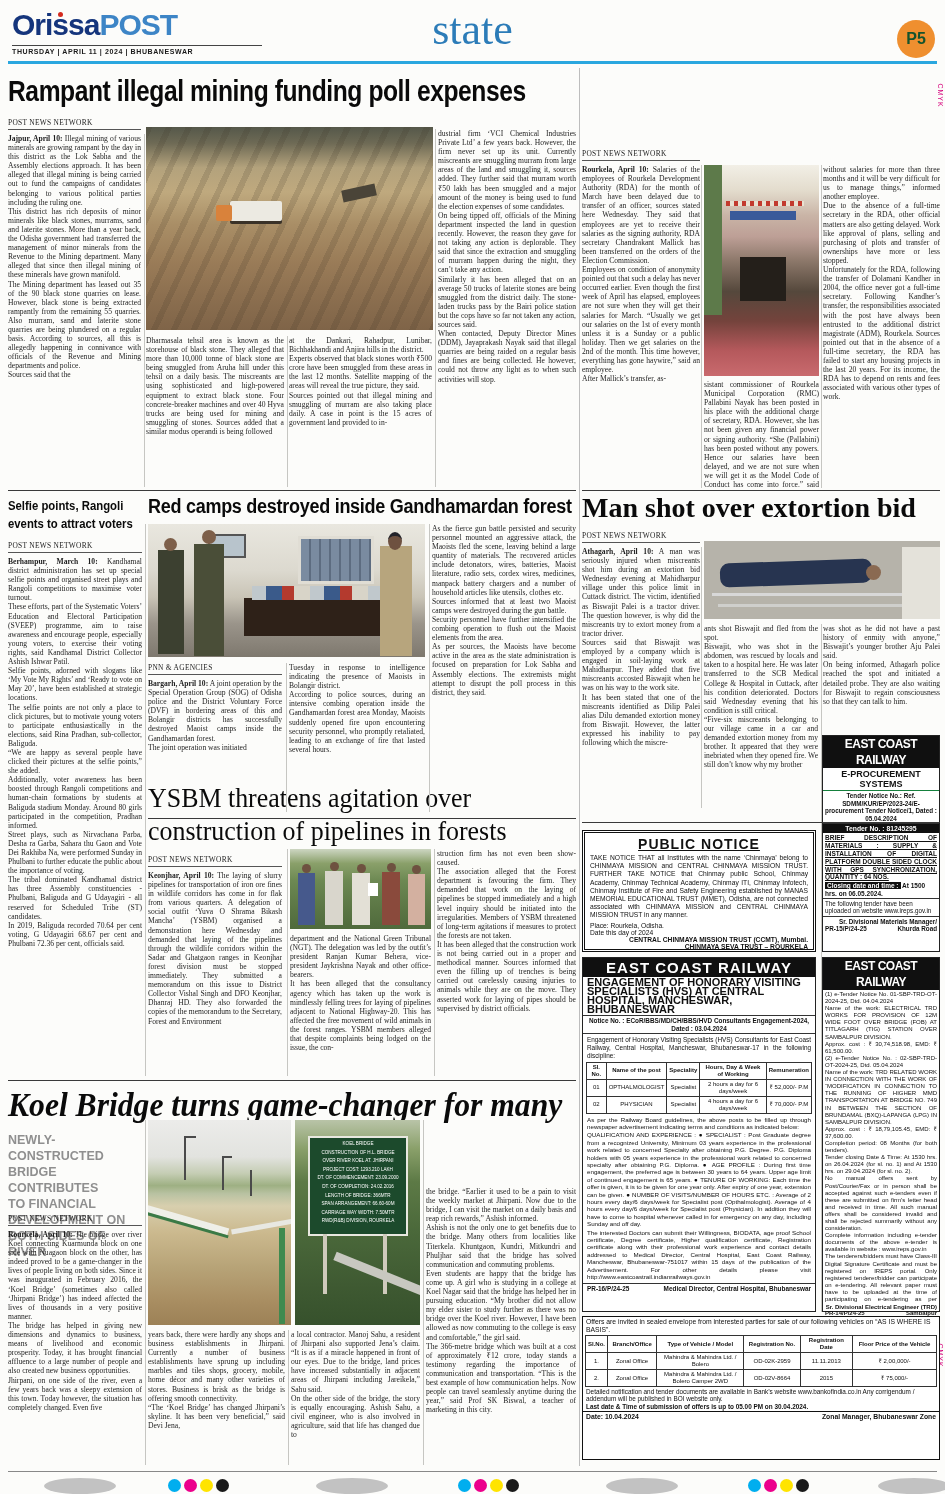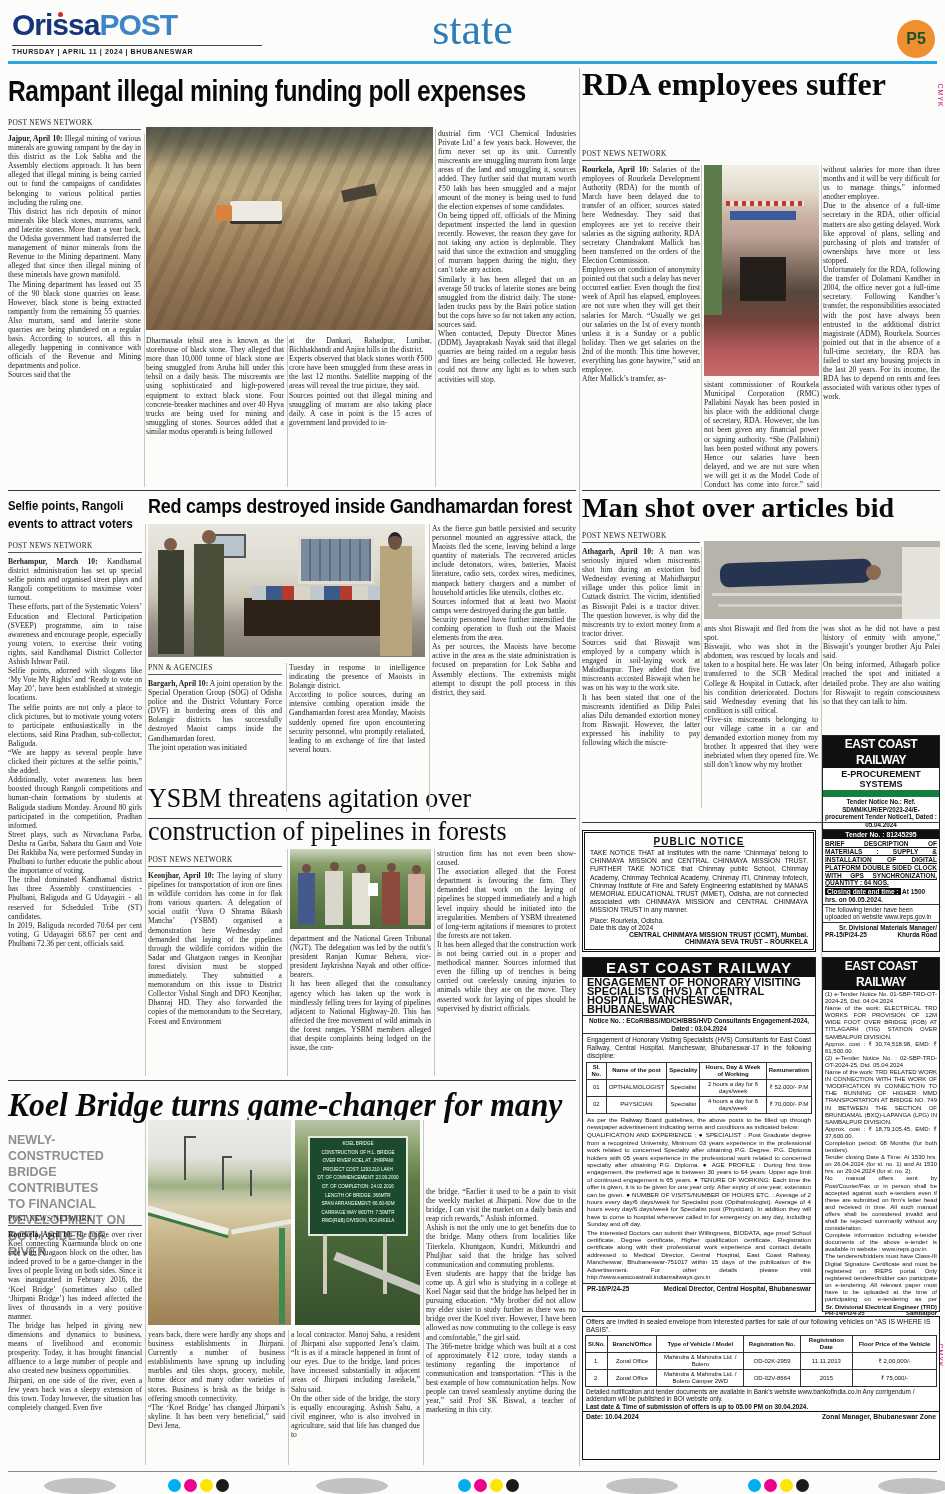--- a/index.html
+++ b/index.html
@@ -51,21 +51,20 @@
 <div class="bcol" style="left:146px;top:336px;width:138px;height:151px"><span>Dharmasala tehsil area is known as the storehouse of black stone. They alleged that more than 10,000 tonne of black stone are being smuggled from Aruha hill under this tehsil on a daily basis. The miscreants are using sophisticated and high-powered equipment to extract black stone. Four concrete-breaker machines and over 40 Hyva trucks are being used for mining and smuggling of stones. Sources added that a similar modus operandi is being followed</span></div>
 <div class="bcol" style="left:289px;top:336px;width:143px;height:151px"><span>at the Dankari, Rahadpur, Lunibar, Bichhakhandi and Anjira hills in the district.
 Experts observed that black stones worth ₹500 crore have been smuggled from these areas in the last 12 months. Satellite mapping of the areas will reveal the true picture, they said.
 Sources pointed out that illegal mining and smuggling of murram are also taking place daily. A case in point is the 15 acres of government land provided to in-</span></div>
 <div class="bcol" style="left:438px;top:129px;width:138px;height:358px"><span>dustrial firm ‘VCI Chemical Industries Private Ltd’ a few years back. However, the firm never set up its unit. Currently miscreants are smuggling murram from large areas of the land and smuggling it, sources added. They further said that murram worth ₹50 lakh has been smuggled and a major amount of the money is being used to fund the election expenses of some candidates.
 On being tipped off, officials of the Mining department inspected the land in question recently. However, the reason they gave for not taking any action is deplorable. They said that since the extraction and smuggling of murram happen during the night, they can’t take any action.
 Similarly it has been alleged that on an average 50 trucks of laterite stones are being smuggled from the district daily. The stone-laden trucks pass by the Bairi police station but the cops have so far not taken any action, sources said.
 When contacted, Deputy Director Mines (DDM), Jayaprakash Nayak said that illegal quarries are being raided on a regular basis and fines are being collected. He however, could not throw any light as to when such activities will stop.</span></div>
 
 <div class="hl-serif" style="left:582px;top:66px;width:358px;font-size:32px;line-height:36px;font-weight:bold">
-  <div>RDA employees suffer</div>
 </div>
 <div class="byline" style="left:582px;top:149px;width:118px">POST NEWS NETWORK</div>
 <div class="bcol" style="left:582px;top:165px;width:118px;height:323px"><b class="lead">Rourkela, April 10:</b> <span>Salaries of the employees of Rourkela Development Authority (RDA) for the month of March have been delayed due to transfer of an officer, sources stated here Wednesday. They said that employees are yet to receive their salaries as the signing authority, RDA secretary Chandrakant Mallick has been transferred on the orders of the Election Commission.
 Employees on condition of anonymity pointed out that such a delay has never occurred earlier. Even though the first week of April has elapsed, employees are not sure when they will get their salaries for March. “Usually we get our salaries on the 1st of every month unless it is a Sunday or a public holiday. Then we get salaries on the 2nd of the month. This time however, everything has gone haywire,” said an employee.
 After Mallick’s transfer, as-</span></div>
 <div class="photo" style="left:704px;top:165px;width:115px;height:211px;background:linear-gradient(180deg,#f2efe6 0%,#e3dccd 12%,#c9b4a6 24%,#bd9f96 34%,#8a7668 46%,#55483c 60%,#74433c 74%,#b5595c 88%,#c96a6e 100%)">
   <div style="position:absolute;left:0;top:0;width:18px;height:150px;background:#5d7a4a"></div>
   <div style="position:absolute;left:26px;top:46px;width:66px;height:9px;background:#3a5a9a"></div>
   <div style="position:absolute;left:22px;top:36px;width:78px;height:5px;background:repeating-linear-gradient(90deg,#c23a2e 0 4px,#e8e2d2 4px 8px)"></div>
   <div style="position:absolute;left:36px;top:92px;width:46px;height:44px;background:#241f1a"></div>
@@ -107,50 +106,50 @@
 <div class="byline" style="left:148px;top:663px;width:134px">PNN &amp; AGENCIES</div>
 <div class="bcol" style="left:148px;top:679px;width:134px;height:133px"><b class="lead">Bargarh, April 10:</b> <span>A joint operation by the Special Operation Group (SOG) of Odisha police and the District Voluntary Force (DVF) in bordering areas of this and Bolangir districts has successfully destroyed Maoist camps inside the Gandhamardan forest.
 The joint operation was initiated</span></div>
 <div class="bcol" style="left:289px;top:663px;width:136px;height:149px"><span>Tuesday in response to intelligence indicating the presence of Maoists in Bolangir district.
 According to police sources, during an intensive combing operation inside the Gandhamardan forest area Monday, Maoists suddenly opened fire upon encountering security personnel, who promptly retaliated, leading to an exchange of fire that lasted several hours.</span></div>
 <div class="bcol" style="left:432px;top:524px;width:144px;height:288px"><span>As the fierce gun battle persisted and security personnel mounted an aggressive attack, the Maoists fled the scene, leaving behind a large quantity of materials. The recovered articles include detonators, wires, batteries, Maoist literature, radio sets, cordex wires, medicines, manpack battery chargers and a number of household articles like utensils, clothes etc.
 Sources informed that at least two Maoist camps were destroyed during the gun battle.
 Security personnel have further intensified the combing operation to flush out the Maoist elements from the area.
 As per sources, the Maoists have become active in the area as the state administration is focused on preparation for Lok Sabha and Assembly elections. The extremists might attempt to disrupt the poll process in this district, they said.</span></div>
 
-<div class="hl-serif" style="left:582px;top:492px;width:358px;font-size:28px;font-weight:bold;white-space:nowrap">Man shot over articles bid</div>
+<div class="hl-serif" style="left:582px;top:492px;width:358px;font-size:28px;font-weight:bold;white-space:nowrap">Man shot over extortion bid</div>
 <div class="byline" style="left:582px;top:531px;width:118px">POST NEWS NETWORK</div>
 <div class="bcol" style="left:582px;top:547px;width:118px;height:261px"><b class="lead">Athagarh, April 10:</b> <span>A man was seriously injured when miscreants shot him during an extortion bid Wednesday evening at Mahidharpur village under this police limit in Cuttack district. The victim, identified as Biswajit Palei is a tractor driver. The question however, is why did the miscreants try to extort money from a tractor driver.
 Sources said that Biswajit was employed by a company which is engaged in soil-laying work at Mahidharpur. They added that five miscreants accosted Biswajit when he was on his way to the work site.
 It has been stated that one of the miscreants identified as Dilip Palei alias Dilu demanded extortion money from Biswajit. However, the latter expressed his inability to pay following which the miscre-</span></div>
 <div class="photo" style="left:704px;top:541px;width:236px;height:78px;background:#b6b3aa">
   <div style="position:absolute;left:8px;top:52px;width:206px;height:3px;background:#d8d8d8"></div>
   <div style="position:absolute;left:14px;top:63px;width:196px;height:3px;background:#cfcfcc"></div>
   <div style="position:absolute;left:16px;top:20px;width:152px;height:24px;background:#273450;border-radius:9px;transform:rotate(-2deg)"></div>
   <div style="position:absolute;left:162px;top:24px;width:15px;height:15px;border-radius:50%;background:#8a6a52"></div>
   <div style="position:absolute;left:198px;top:6px;width:38px;height:72px;background:#e4e2da"></div>
 </div>
 <div class="bcol" style="left:704px;top:624px;width:114px;height:184px"><span>ants shot Biswajit and fled from the spot.
 Biswajit, who was shot in the abdomen, was rescued by locals and taken to a hospital here. He was later transferred to the SCB Medical College &amp; Hospital in Cuttack, after his condition deteriorated. Doctors said Wednesday evening that his condition is still critical.
 “Five-six miscreants belonging to our village came in a car and demanded extortion money from my brother. It appeared that they were inebriated when they opened fire. We still don’t know why my brother</span></div>
 <div class="bcol" style="left:823px;top:624px;width:117px;height:104px"><span>was shot as he did not have a past history of enmity with anyone,” Biswajit’s younger brother Aju Palei said.
 On being informed, Athagarh police reached the spot and initiated a detailed probe. They are also waiting for Biswajit to regain consciousness so that they can talk to him.</span></div>
 
 <div class="abs adsans" style="left:582px;top:830px;width:234px;height:122px;border:3px double #111;background:#fff;padding:3px 5px;box-sizing:border-box">
-  <div style="text-align:center;font-weight:bold;font-size:10px;text-decoration:underline;letter-spacing:1px">PUBLIC NOTICE</div>
+  <div style="text-align:center;font-weight:bold;font-size:14px;text-decoration:underline;letter-spacing:1px">PUBLIC NOTICE</div>
   <div style="font-size:6.7px;line-height:8.2px;text-align:justify;margin-top:2px">TAKE NOTICE THAT all Institutes with the name ‘Chinmaya’ belong to CHINMAYA MISSION and CENTRAL CHINMAYA MISSION TRUST. FURTHER TAKE NOTICE that Chinmay public School, Chinmay Academy, Chinmay Technical Academy, Chinmay ITI, Chinmay Infotech, Chinmay Institute of Fire and Safety Engineering established by MANAS MEMORIAL EDUCATIONAL TRUST (MMET), Odisha, are not connected associated with CHINMAYA MISSION and CENTRAL CHINMAYA MISSION TRUST in any manner.</div>
   <div style="font-size:6.7px;margin-top:2px">Place: Rourkela, Odisha.</div>
   <div style="font-size:6.7px">Date this day of 2024</div>
   <div style="font-size:6.7px;font-weight:bold;text-align:right">CENTRAL CHINMAYA MISSION TRUST (CCMT), Mumbai.</div>
   <div style="font-size:6.7px;font-weight:bold;text-align:right">CHINMAYA SEVA TRUST – ROURKELA</div>
 </div>
 
 <div class="abs adsans" style="left:822px;top:735px;width:118px;height:217px;border:1px solid #222;background:#fff;box-sizing:border-box">
   <div class="adbanner" style="font-size:12px;line-height:16px;letter-spacing:-.5px">EAST COAST RAILWAY</div>
-  <div style="text-align:center;font-weight:bold;font-size:9px;border-bottom:7px solid #15803d;padding:1px 0">E-PROCUREMENT SYSTEMS</div>
+  <div style="text-align:center;font-weight:bold;font-size:9px;border-bottom:1px solid #15803d;padding:1px 0">E-PROCUREMENT SYSTEMS</div>
   <div style="font-size:6.3px;line-height:7.6px;text-align:center;font-weight:bold;padding:1px 2px;border-bottom:1px solid #333">Tender Notice No.: Ref. SDMM/KUR/EP/2023-24/E-procurement Tender Notice/1, Dated : 05.04.2024</div>
   <div class="chip" style="display:block;text-align:center;font-size:6.8px;line-height:9px">Tender No. : 81245295</div>
   <div style="font-size:6.5px;line-height:7.8px;font-weight:bold;text-decoration:underline;padding:1px 2px;text-align:justify">BRIEF DESCRIPTION OF MATERIALS : SUPPLY &amp; INSTALLATION OF DIGITAL PLATFORM DOUBLE SIDED CLOCK WITH GPS SYNCHRONIZATION, QUANTITY : 64 NOS.</div>
   <div style="padding:0 2px;font-size:6.5px;line-height:7.8px;font-weight:bold"><span class="chip">Closing date and time :</span> <span>At 1500 hrs. on 06.05.2024.</span></div>
   <div style="font-size:6.3px;line-height:7.6px;padding:1px 2px;border-top:1px solid #333;border-bottom:1px solid #333">The following tender have been uploaded on website www.ireps.gov.in</div>
   <div style="font-size:6.3px;font-weight:bold;text-align:right;padding:1px 2px 0">Sr. Divisional Materials Manager/</div>
   <div style="display:flex;justify-content:space-between;font-size:6.3px;font-weight:bold;padding:0 2px">
       <span>PR-15/P/24-25</span>
       <span>Khurda Road</span>
     </div>

